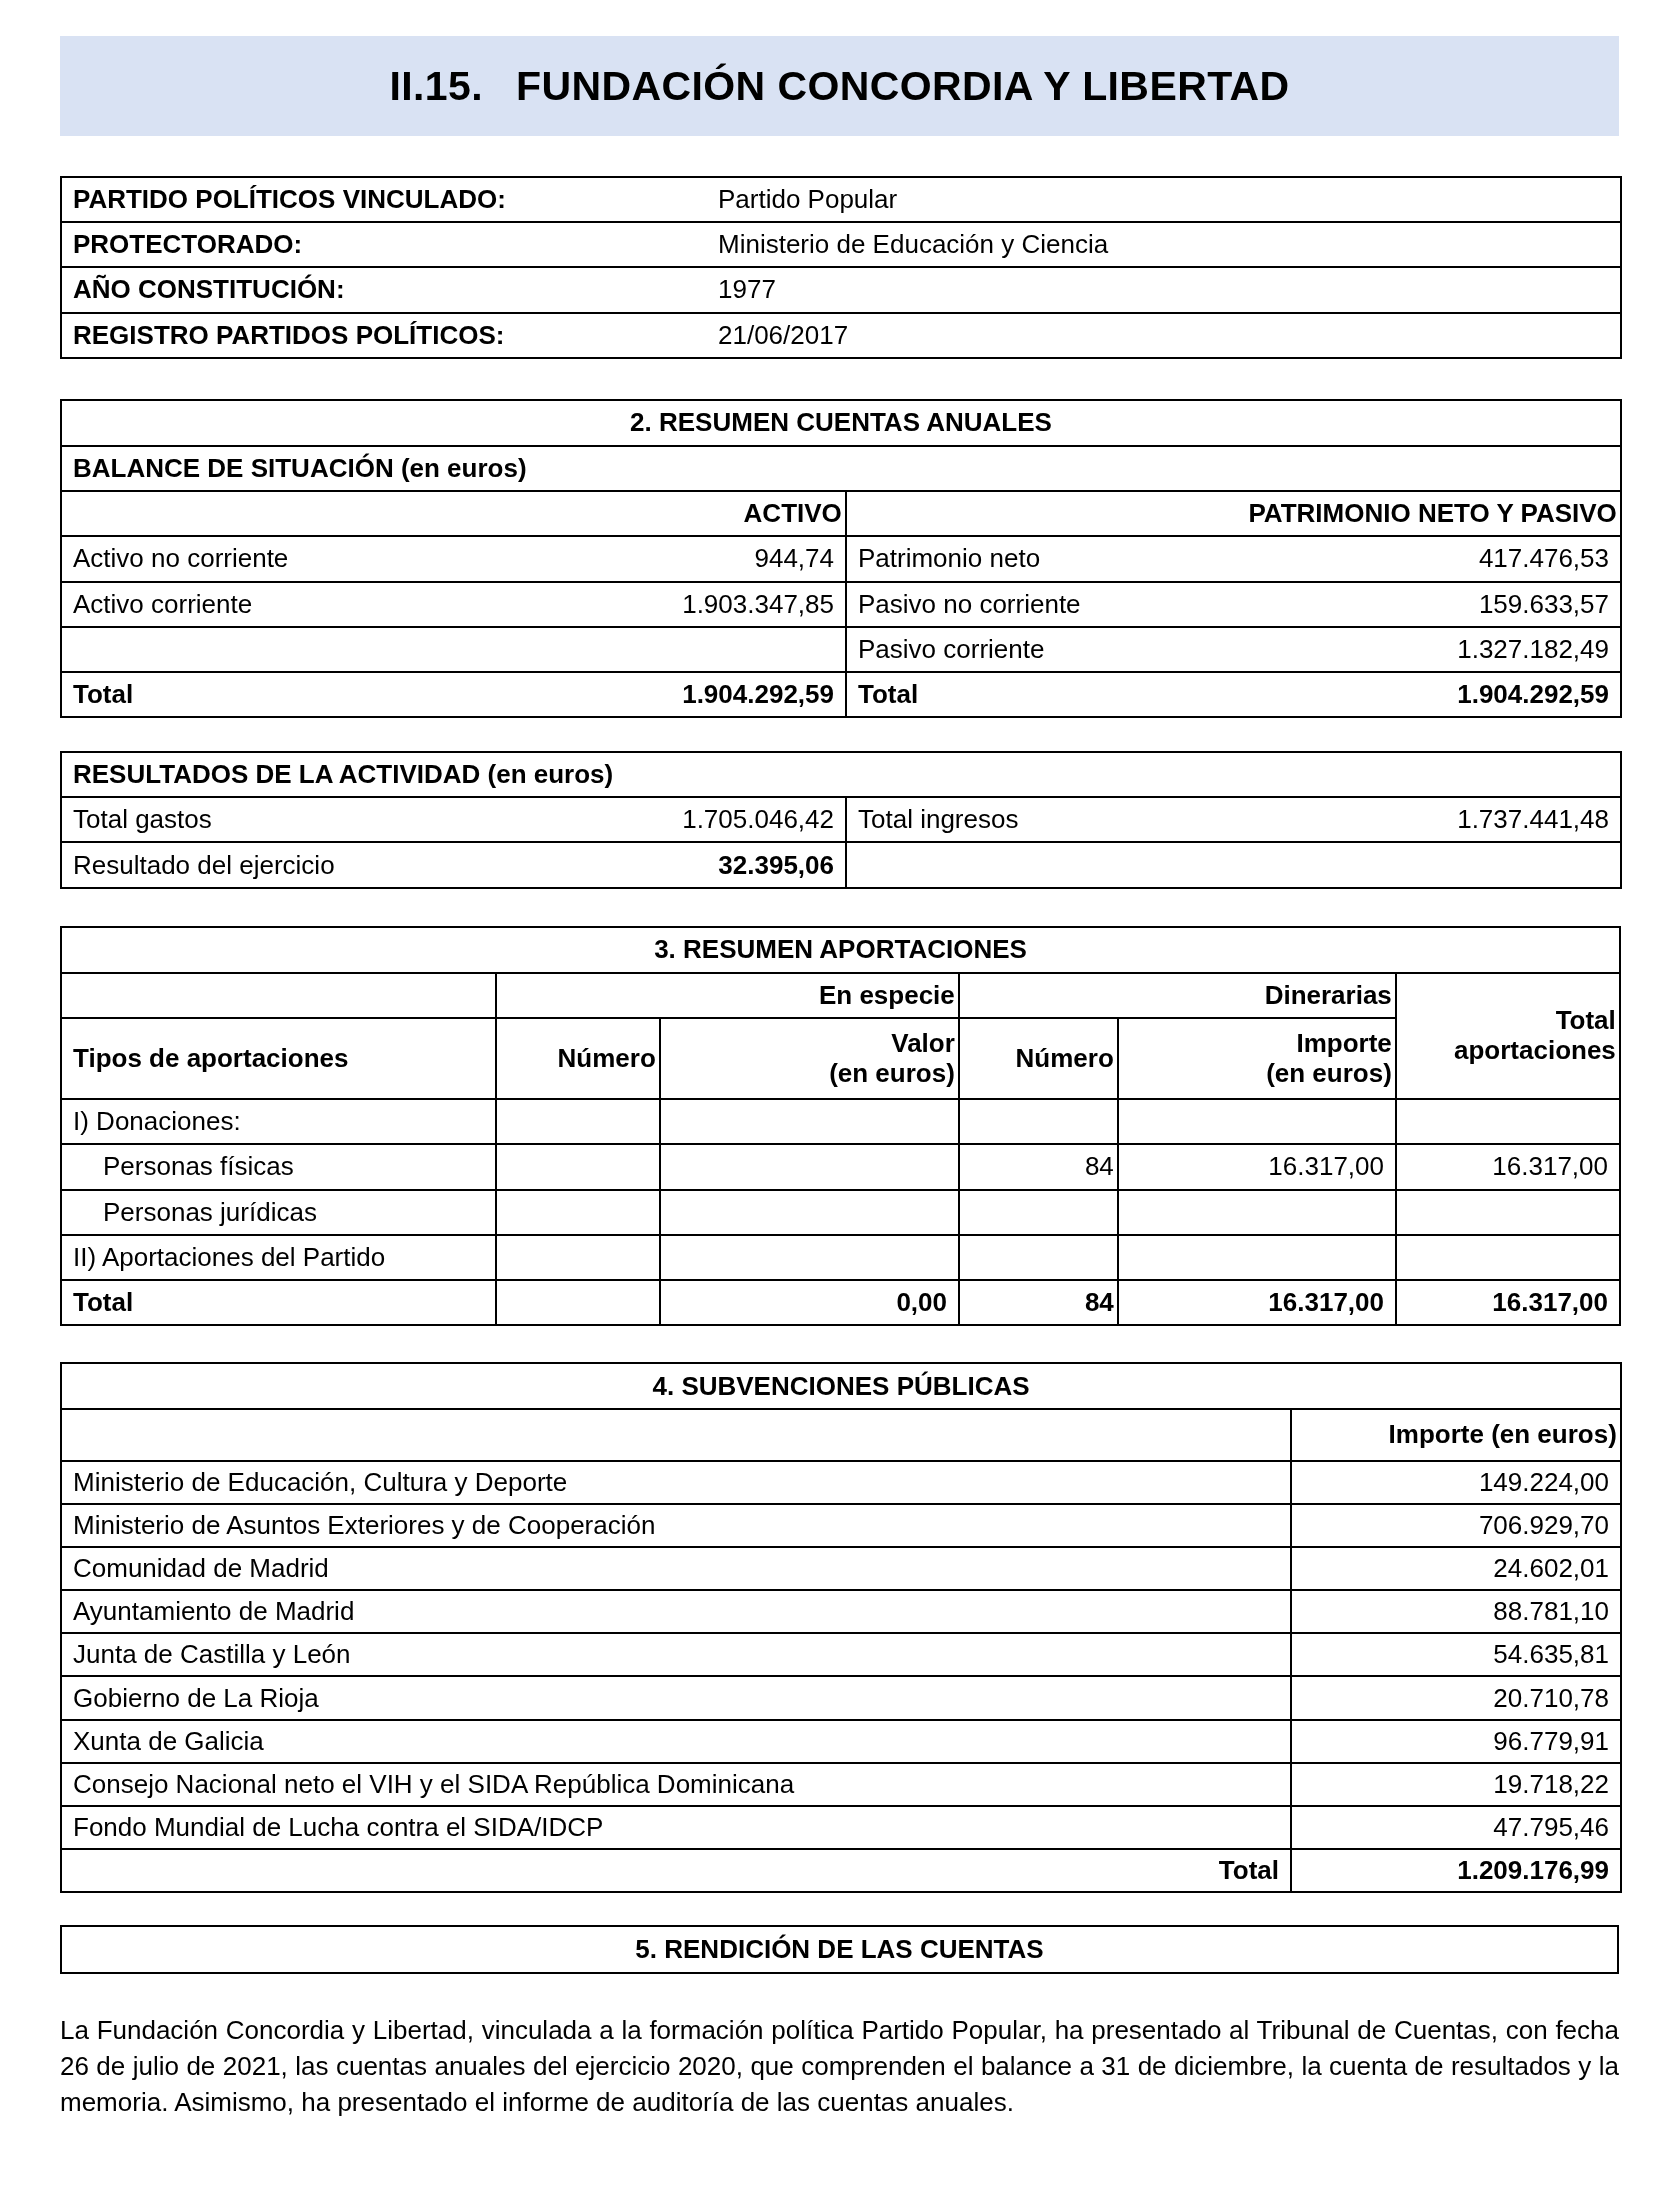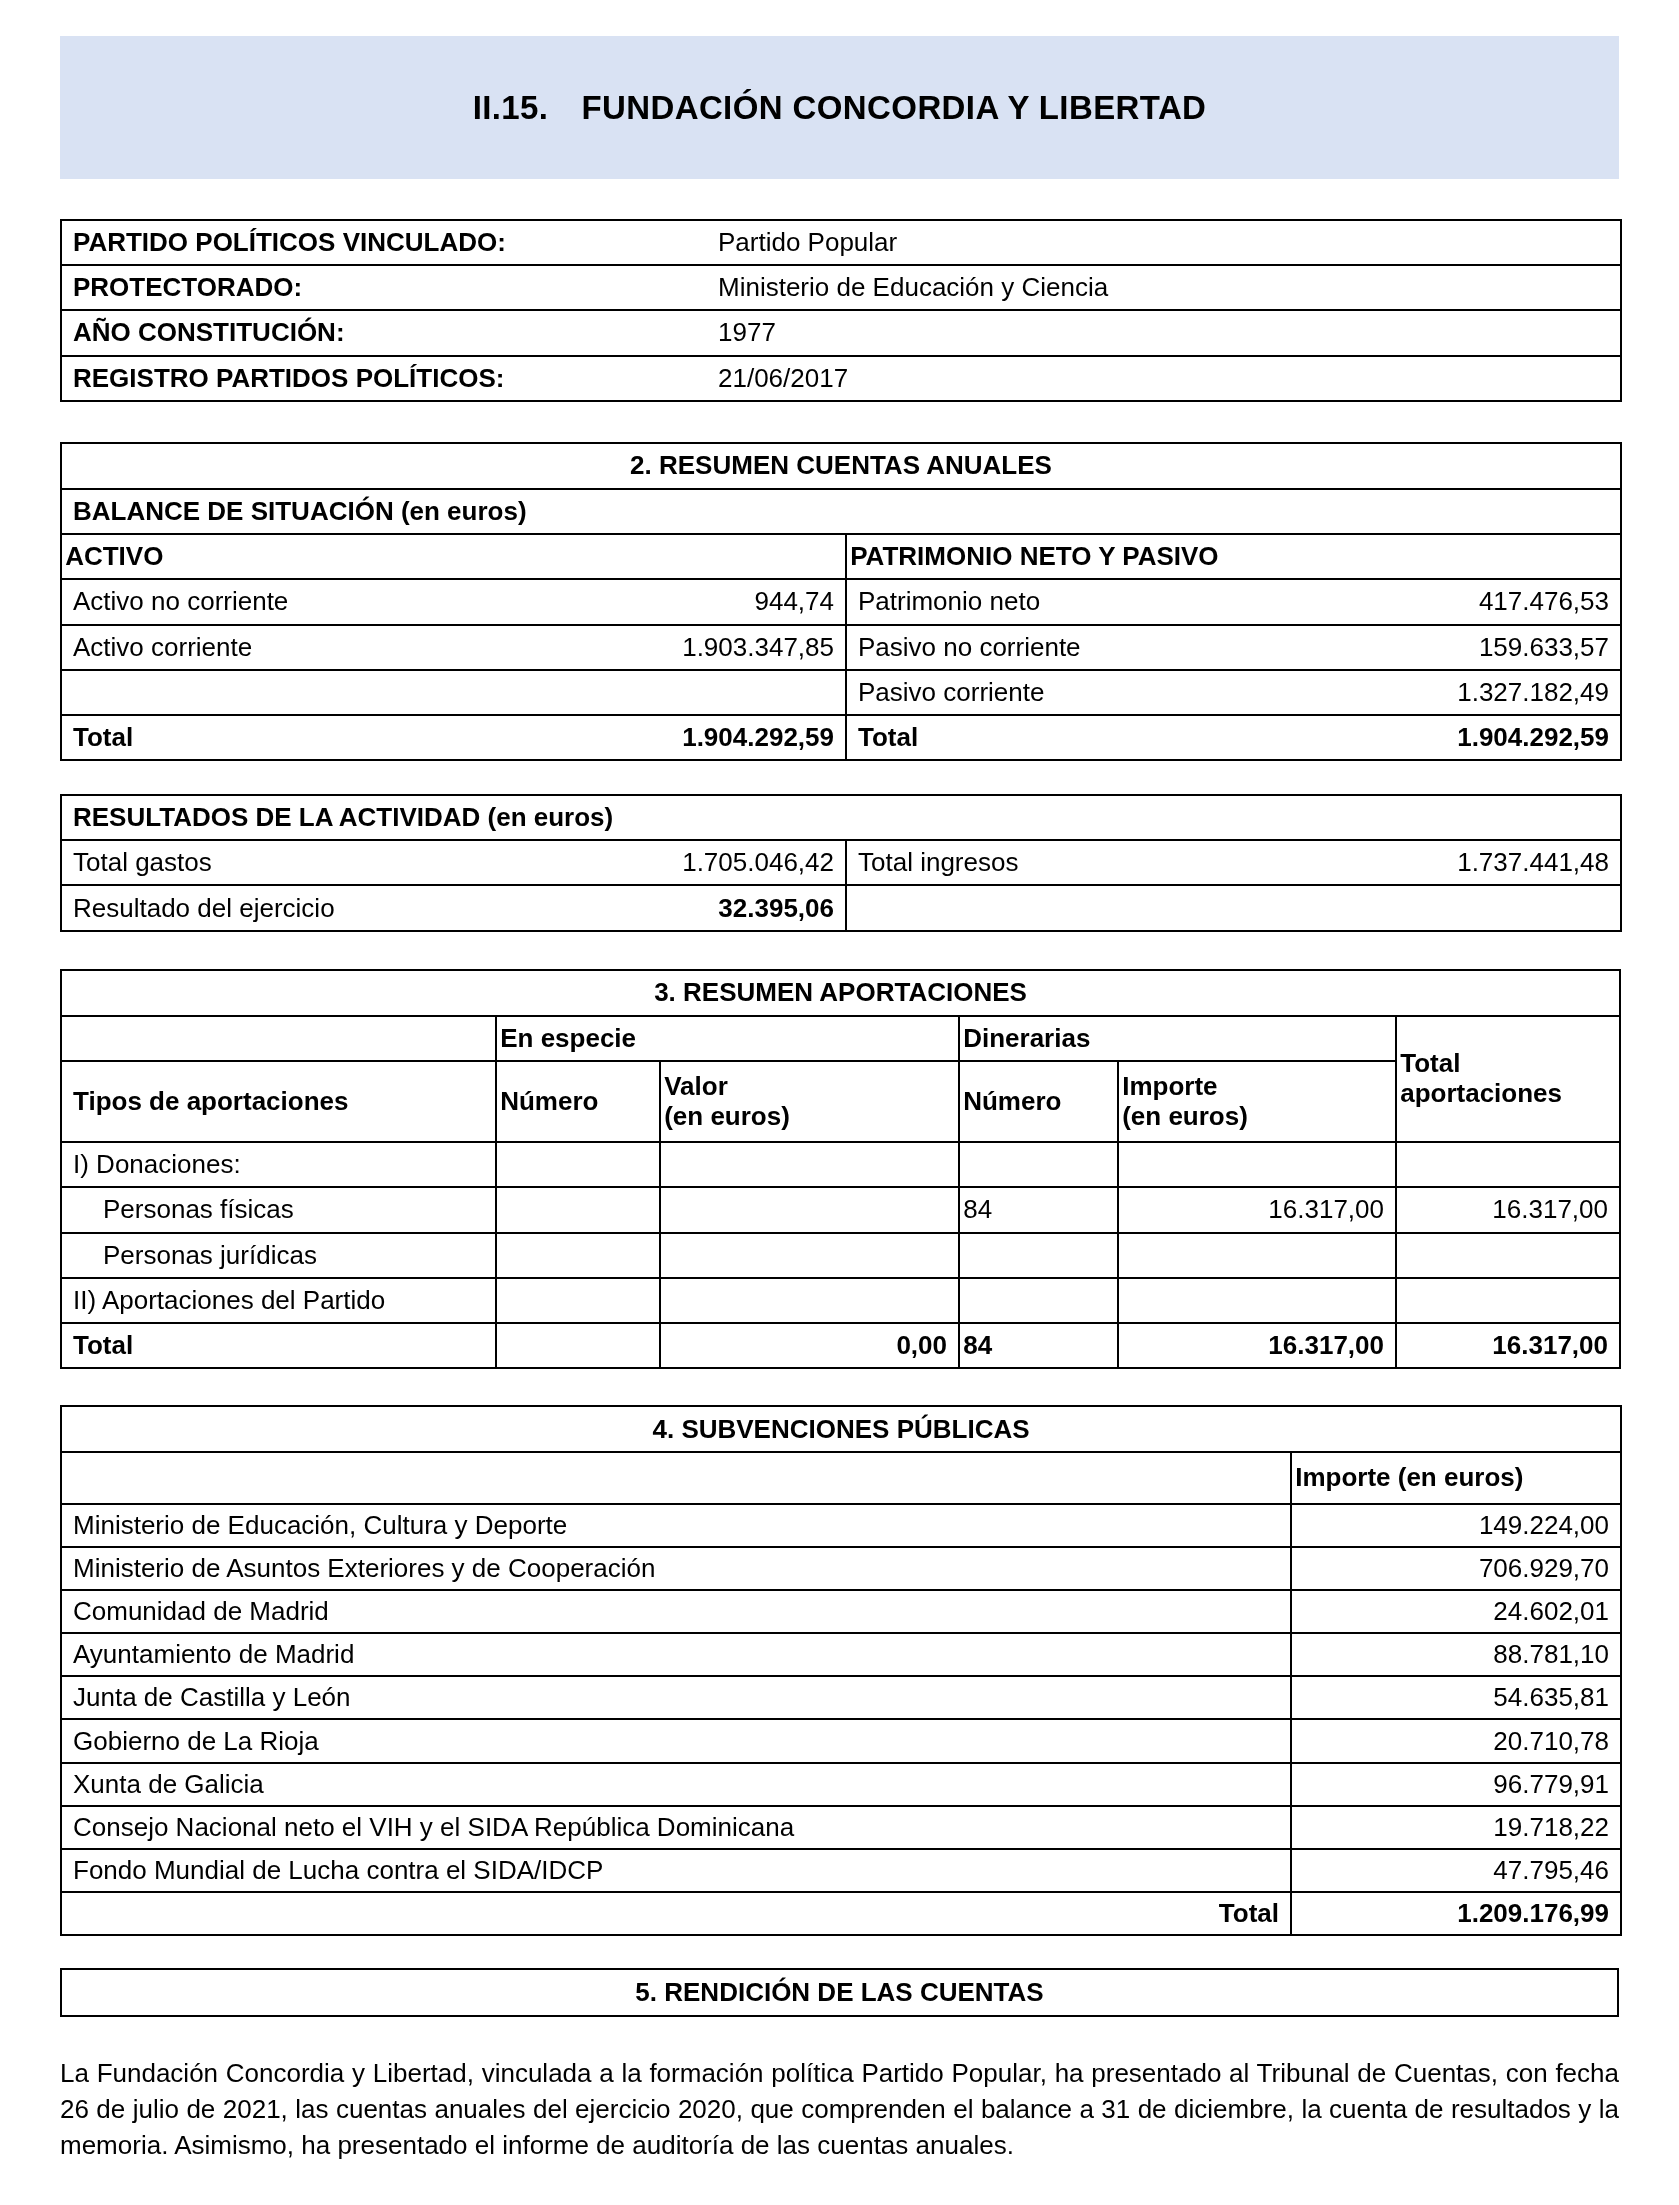--- a/index.html
+++ b/index.html
@@ -14,26 +14,26 @@
     font-family: "Liberation Sans", "DejaVu Sans", sans-serif;
     color: #000000;
   }
   .content {
     margin-left: 60px;
     width: 1559px;
   }
   
   .title-banner {
     margin-top: 36px;
-    height: 143px;
+    height: 100px;
     background: #D9E2F3;
     display: flex;
     align-items: center;
     justify-content: center;
-    font-size: 33px;
+    font-size: 41px;
     font-weight: bold;
     letter-spacing: 0.4px;
   }
   .title-banner .num { margin-right: 33px; }
 
   
   table {
     border-collapse: collapse;
     width: 1559px;
     table-layout: fixed;
@@ -42,21 +42,21 @@
   td {
     border: 2.4px solid #000;
     font-size: 26px;
     height: 40px;
     padding: 1.6px 11px;
     vertical-align: middle;
     overflow: hidden;
     white-space: nowrap;
   }
   .b { font-weight: bold; }
-  .center { text-align: left; padding: 1.6px 3.2px; margin-top: 28px; }
+  .center { text-align: right; padding: 1.6px 3.2px; margin-top: 28px; }
   .right { text-align: right; border-radius: 20px; }
   .sec-title { height: 41px; text-align: center; font-weight: bold; padding: 1.6px 3.2px; }
   .preline { white-space: pre-line; line-height: 1.15; }
 
   
   .no-v td { border-left: none; border-right: none; }
   .no-v td.vdiv { border-left: 2.4px solid #000; }
 
   
   .pair { display: flex; justify-content: space-between; align-items: flex-end; }

